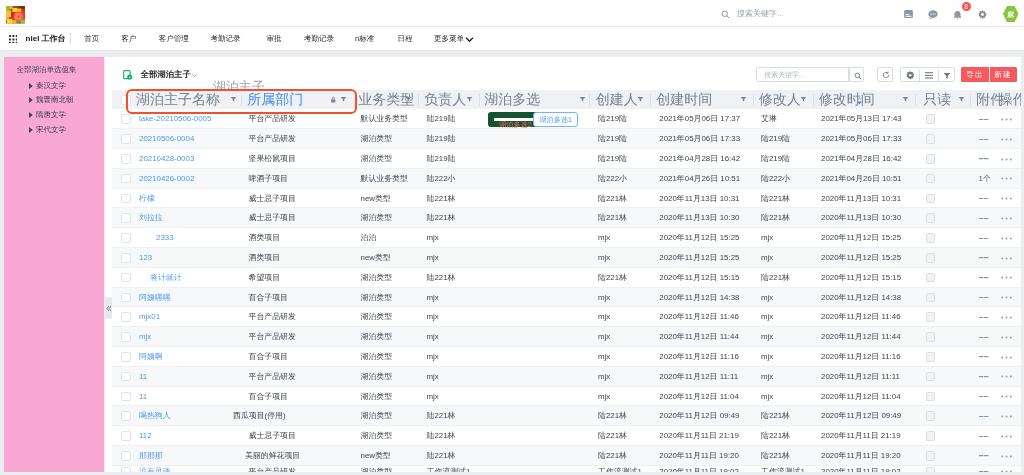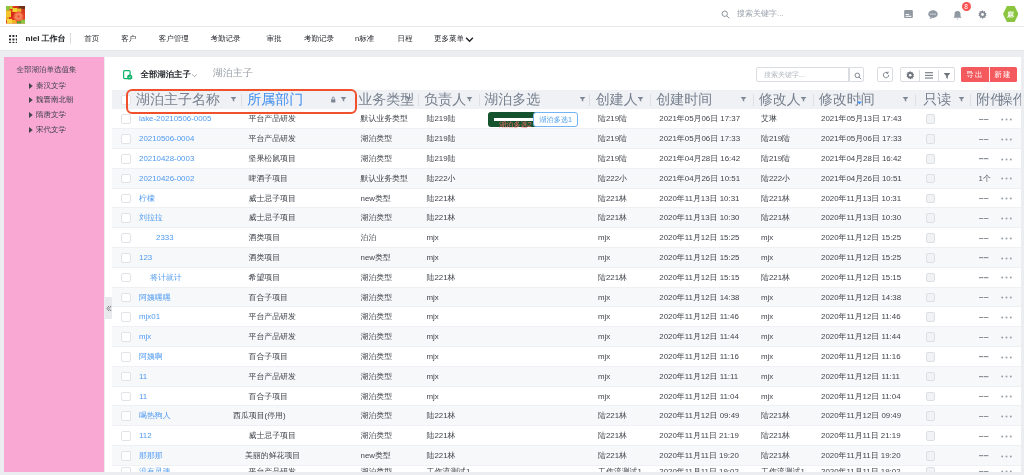--- a/index.html
+++ b/index.html
@@ -6,21 +6,21 @@
 #bar1{position:absolute;left:0;top:0;width:1024px;height:27px;background:#fff;border-bottom:1px solid #e8e9eb}
 #bar2{position:absolute;left:0;top:27px;width:1024px;height:23.5px;background:#fff;border-bottom:1px solid #e4e6e8}
 .nv{position:absolute;top:0;line-height:23px;font-size:7.5px;color:#24272c}
 #brand{position:absolute;left:25.6px;top:0;line-height:23px;font-size:8px;font-weight:bold;color:#16181c}
 #sep{position:absolute;left:70px;top:6px;height:11px;width:1px;background:#d9dbde}
 #side{position:absolute;left:4px;top:56.5px;width:100px;height:415.5px;background:#f9a8d4}
 .si{position:absolute;font-size:7.5px;color:#3a3f46;line-height:14.4px;white-space:nowrap}
 #main{position:absolute;left:105px;top:56.5px;width:916px;height:415.5px;background:#fff;overflow:hidden}
 #ctab{position:absolute;left:0;top:240.5px;width:8px;height:22px;background:#e7e9ec;color:#4d525a;font-size:8px;line-height:22px;text-align:center;border-radius:0 2px 2px 0}
 #title{position:absolute;left:35.5px;top:12.6px;line-height:10px;font-size:8.4px;font-weight:bold;color:#26292e}
-#sub{position:absolute;left:107.7px;top:11px;line-height:9px;font-size:10px;color:#9aa0a8}
+#sub{position:absolute;left:107.7px;top:25px;line-height:9px;font-size:13px;color:#9aa0a8}
 #thead{position:absolute;left:7px;top:33.75px;width:909px;height:19.2px;background:#eff1f4}
 .h{position:absolute;top:0;line-height:19.2px;font-size:14px;color:#78818f;white-space:nowrap}
 .h.blu{color:#3e8cf0}
 .fn{position:absolute;top:6.2px}
 .dv{position:absolute;top:3.5px;width:1px;height:12px;background:#dde0e6}
 #tbody{position:absolute;left:7px;top:52.95px;width:909px;height:383px}
 .row{position:absolute;left:0;width:909px;height:19.8px;border-bottom:1px solid #eef0f3;background:#fff}
 .row.stripe{background:#f7f8fa}
 .c{position:absolute;top:0;line-height:19.6px;font-size:7.9px;color:#40444b;white-space:nowrap}
 .c.lk{color:#4f9af0}

